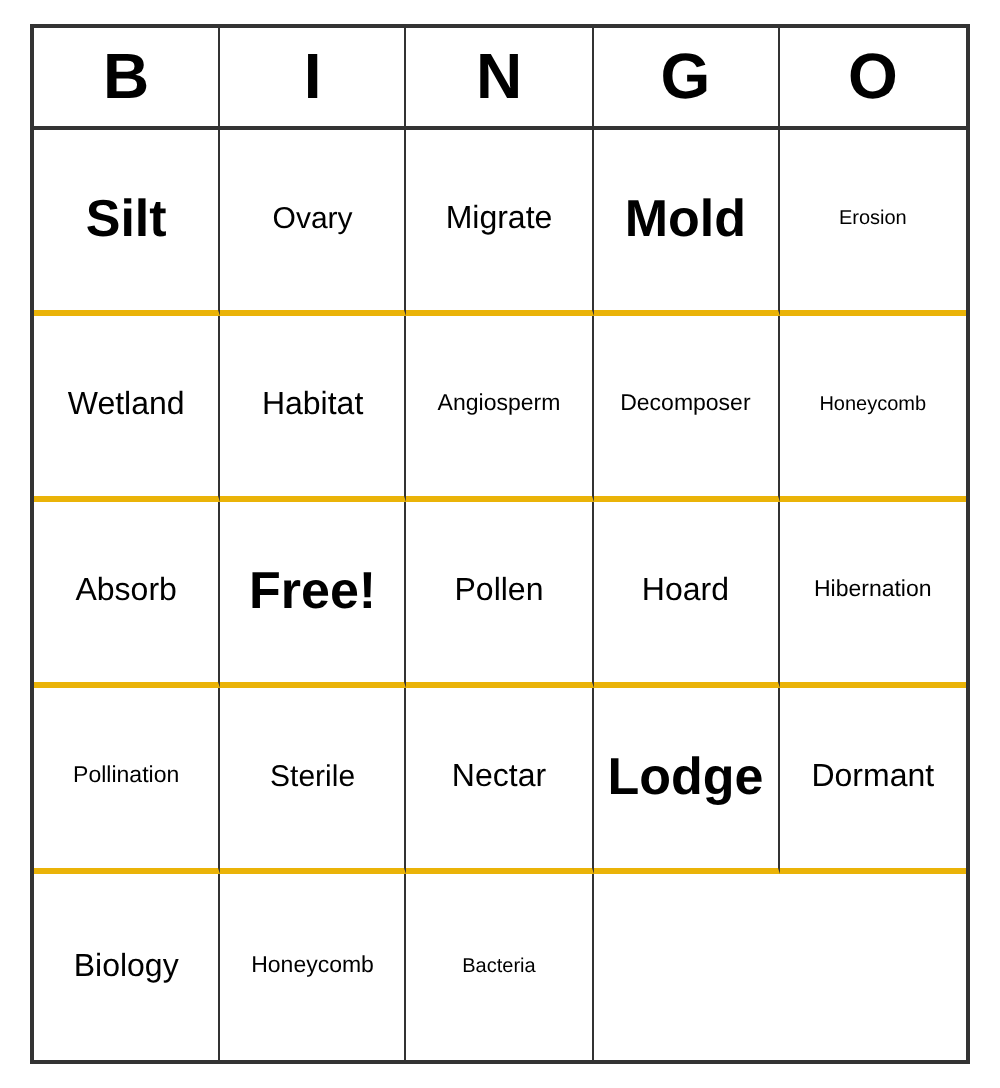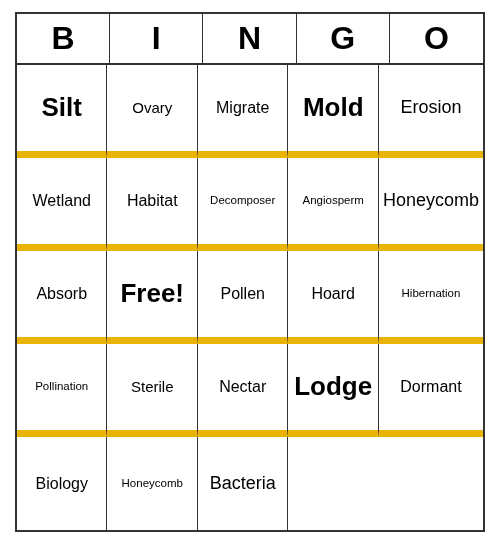--- a/index.html
+++ b/index.html
@@ -42,21 +42,21 @@
 
     .bingo-grid {
       display: grid;
       grid-template-columns: repeat(5, 1fr);
       grid-template-rows: repeat(5, 1fr);
       flex: 1;
     }
 
     .bingo-cell {
       border-right: 1px solid #333;
-      border-bottom: 7px solid #eab308;
+      border-bottom: 3px solid #eab308;
       display: flex;
       align-items: center;
       justify-content: center;
       text-align: center;
       padding: 4px;
     }
 
     .bingo-cell:nth-child(5n) {
       border-right: none;
     }
@@ -67,21 +67,21 @@
     }
 
     .bingo-cell span {
       display: block;
       line-height: 1.2;
     }
 
     .size-xl { font-size: 26px; font-weight: bold; }
     .size-lg { font-size: 15px; }
     .size-md { font-size: 16px; }
-    .size-sm { font-size: 18px; }
+    .size-sm { font-size: 10px; }
     .size-xs { font-size: 11.5px; }
   </style>
 </head>
 <body>
 
 <div class="bingo-card">
   <div class="bingo-header">
   <div class="bingo-header-cell">B</div>
       <div class="bingo-header-cell">I</div>
       <div class="bingo-header-cell">N</div>
@@ -104,24 +104,24 @@
       <div class="bingo-cell">
         <span class="size-sm">Erosion</span>
       </div>
       <div class="bingo-cell">
         <span class="size-md">Wetland</span>
       </div>
       <div class="bingo-cell">
         <span class="size-md">Habitat</span>
       </div>
       <div class="bingo-cell">
-        <span class="size-xs">Decomposer</span>
+        <span class="size-xs">Angiosperm</span>
       </div>
       <div class="bingo-cell">
-        <span class="size-xs">Angiosperm</span>
+        <span class="size-xs">Decomposer</span>
       </div>
       <div class="bingo-cell">
         <span class="size-sm">Honeycomb</span>
       </div>
       <div class="bingo-cell">
         <span class="size-md">Absorb</span>
       </div>
       <div class="bingo-cell">
         <span class="size-xl">Free!</span>
       </div>

